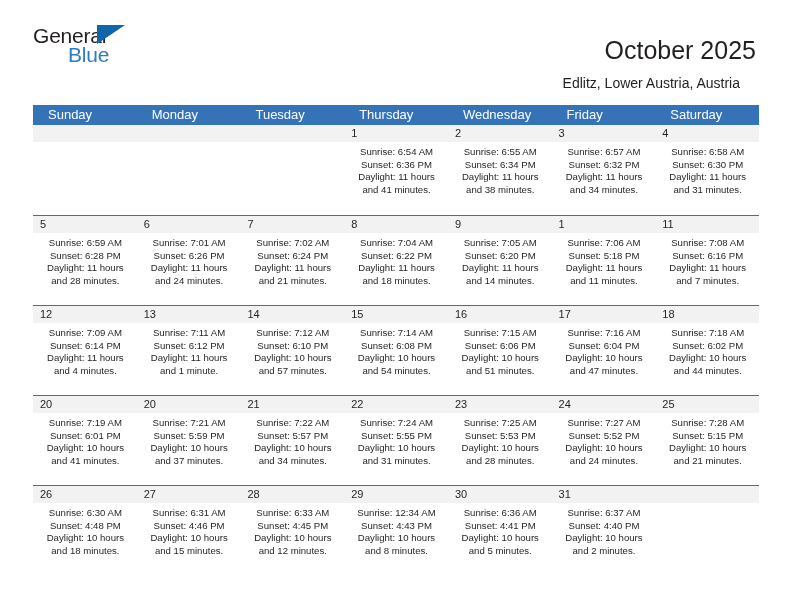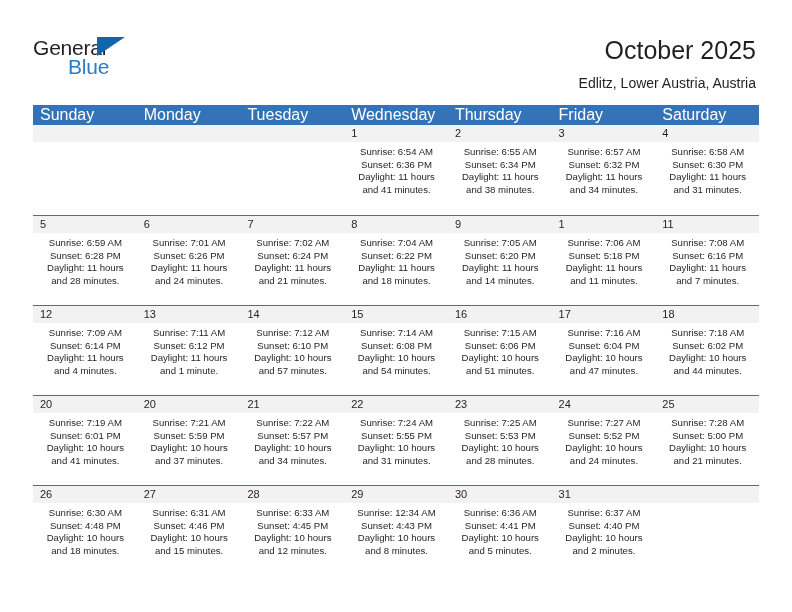--- a/index.html
+++ b/index.html
@@ -22,21 +22,21 @@
   
   .header {
     position: absolute;
     left: 0; top: 0;
     width: 792px;
     height: 104px;
   }
   .logo {
     position: absolute;
     left: 33px;
-    top: 36px;
+    top: 24px;
     width: 120px;
     height: 46px;
   }
   .logo-general {
     position: absolute;
     left: 0;
     top: 0;
     font-size: 21px;
     letter-spacing: -0.2px;
     color: #231f20;
@@ -67,21 +67,21 @@
     position: absolute;
     right: 36px;
     top: 36px;
     font-size: 25px;
     color: #231f20;
     text-align: right;
     white-space: nowrap;
   }
   .subtitle {
     position: absolute;
-    right: 36px;
+    right: 52px;
     top: 75px;
     font-size: 14px;
     color: #231f20;
     text-align: right;
     white-space: nowrap;
   }
 
   
   .calendar {
     position: absolute;
@@ -91,23 +91,23 @@
   }
   .weekday-row {
     display: flex;
     width: 726px;
     height: 20px;
     background: #3573b9;
   }
   .weekday {
     flex: 1 1 0;
     color: #ffffff;
-    font-size: 16px;
+    font-size: 13px;
     line-height: 20px;
-    padding-left: 7px;
+    padding-left: 15px;
     white-space: nowrap;
     overflow: hidden;
   }
   .week {
     display: flex;
     width: 726px;
     height: 90px;
     border-top: 1px solid #3573b9;
   }
   .week:first-of-type { border-top: none; }
@@ -157,22 +157,22 @@
     </div>
     <div class="title">October 2025</div>
     <div class="subtitle">Edlitz, Lower Austria, Austria</div>
   </div>
 
   <div class="calendar">
     <div class="weekday-row">
         <div class="weekday">Sunday</div>
         <div class="weekday">Monday</div>
         <div class="weekday">Tuesday</div>
+        <div class="weekday">Thursday</div>
         <div class="weekday">Wednesday</div>
-        <div class="weekday">Thursday</div>
         <div class="weekday">Friday</div>
         <div class="weekday">Saturday</div>
       </div>
     <div id="weeks-container">
         <div class="week">
           <div class="cell empty">
             <div class="daynum-bar"></div>
             <div class="daynum"></div>
             <div class="info">
               <div></div>
@@ -445,21 +445,21 @@
               <div>Sunset: 5:52 PM</div>
               <div>Daylight: 10 hours</div>
               <div>and 24 minutes.</div>
             </div>
           </div>
           <div class="cell filled">
             <div class="daynum-bar"></div>
             <div class="daynum">25</div>
             <div class="info">
               <div>Sunrise: 7:28 AM</div>
-              <div>Sunset: 5:00 PM</div>
+              <div>Sunset: 5:15 PM</div>
               <div>Daylight: 10 hours</div>
               <div>and 21 minutes.</div>
             </div>
           </div>
         </div>
         <div class="week">
           <div class="cell filled">
             <div class="daynum-bar"></div>
             <div class="daynum">26</div>
             <div class="info">

